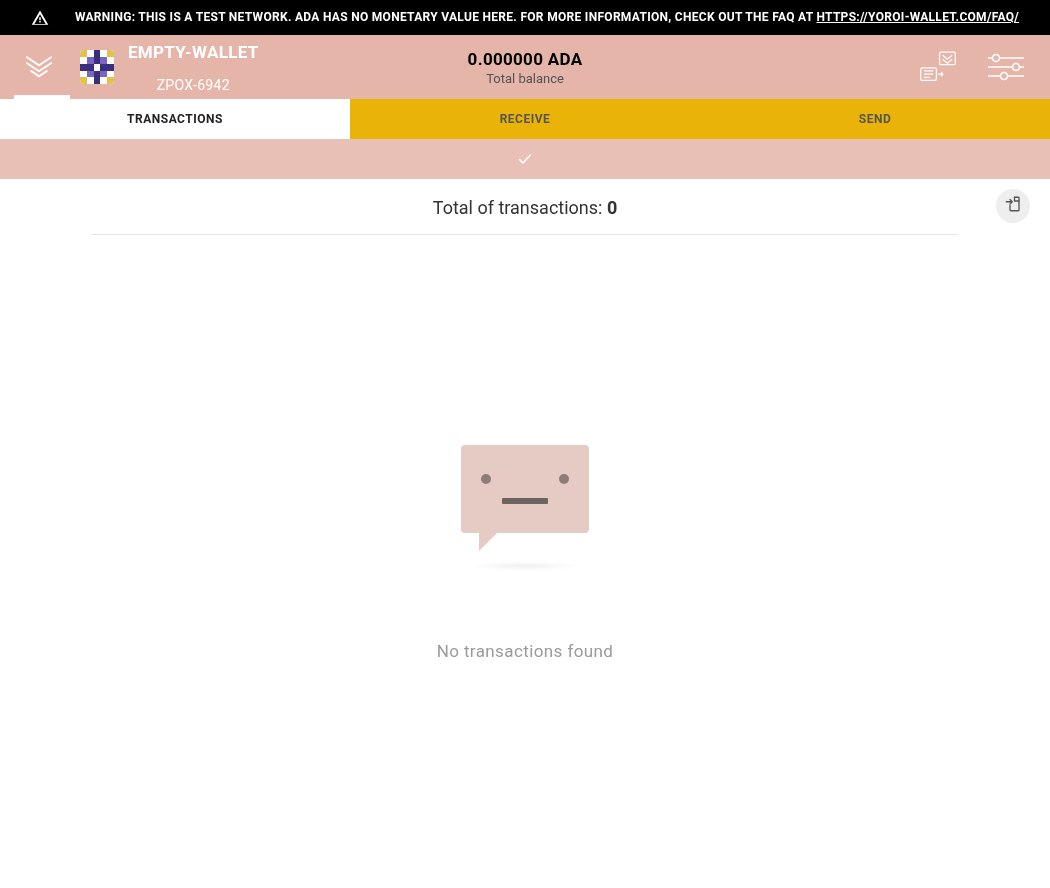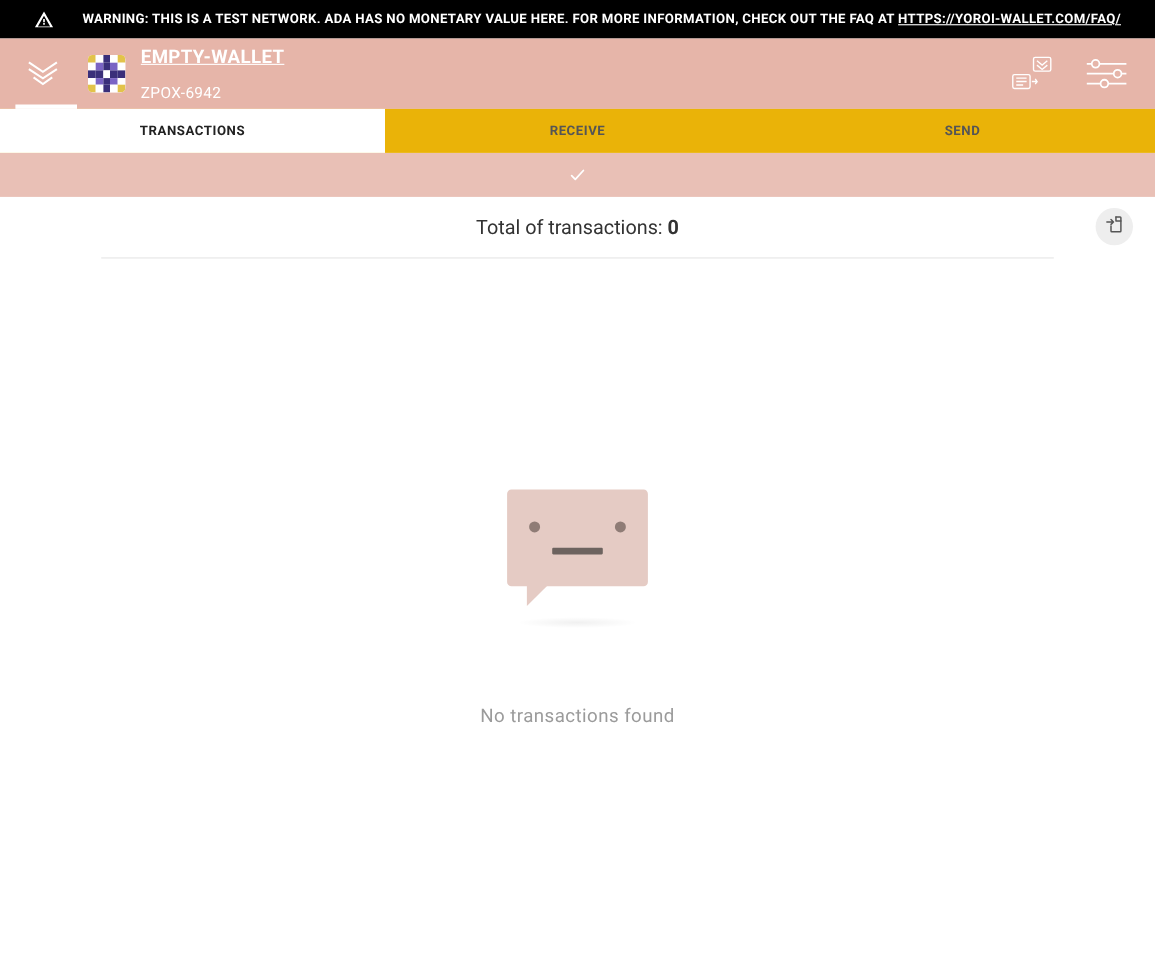--- a/index.html
+++ b/index.html
@@ -64,27 +64,27 @@
     .wallet-meta {
       display: flex;
       flex-direction: column;
       justify-content: center;
     }
     .wallet-name {
       color: #fff;
       font-weight: 700;
       font-size: 17px;
       letter-spacing: 0.3px;
-      text-decoration: underline;
     }
     .wallet-id {
       color: #fff;
       font-size: 14px;
       margin-top: 15px;
       letter-spacing: 0.3px;
+      text-align: center;
     }
     .balance-block {
       position: absolute;
       left: 50%;
       transform: translateX(-50%);
       text-align: center;
     }
     .balance-value {
       font-size: 17px;
       font-weight: 700;
@@ -288,20 +288,28 @@
       <div class="cell" style="background: rgb(255, 255, 255);"></div>
       <div class="cell" style="background: rgb(226, 195, 74);"></div>
       <div class="cell" style="background: rgb(255, 255, 255);"></div>
       <div class="cell" style="background: rgb(58, 47, 122);"></div>
       <div class="cell" style="background: rgb(255, 255, 255);"></div>
       <div class="cell" style="background: rgb(226, 195, 74);"></div>
     </div>
   <div class="wallet-meta">
     <div class="wallet-name">EMPTY-WALLET</div>
     <div class="wallet-id">ZPOX-6942</div>
+  </div>
+  <div class="balance-block">
+    <div class="balance-value">
+      <span>0.000000</span>
+      <span> </span>
+      <span>ADA</span>
+    </div>
+    <div class="balance-label">Total balance</div>
   </div>
   <div class="header-actions">
     <span class="action-icon">
       <svg viewBox="0 0 56 44" fill="none" stroke="#fff" stroke-width="1.6">
         <rect x="30" y="4" width="20" height="16" rx="2"></rect>
         <path d="M34 8 L40 13 L46 8"></path>
         <path d="M34 13 L40 18 L46 13"></path>
         <rect x="6" y="24" width="20" height="16" rx="2"></rect>
         <path d="M10 28 L22 28 M10 32 L22 32 M10 36 L18 36"></path>
         <path d="M28 32 L34 32 L32 29 M34 32 L32 35"></path>

